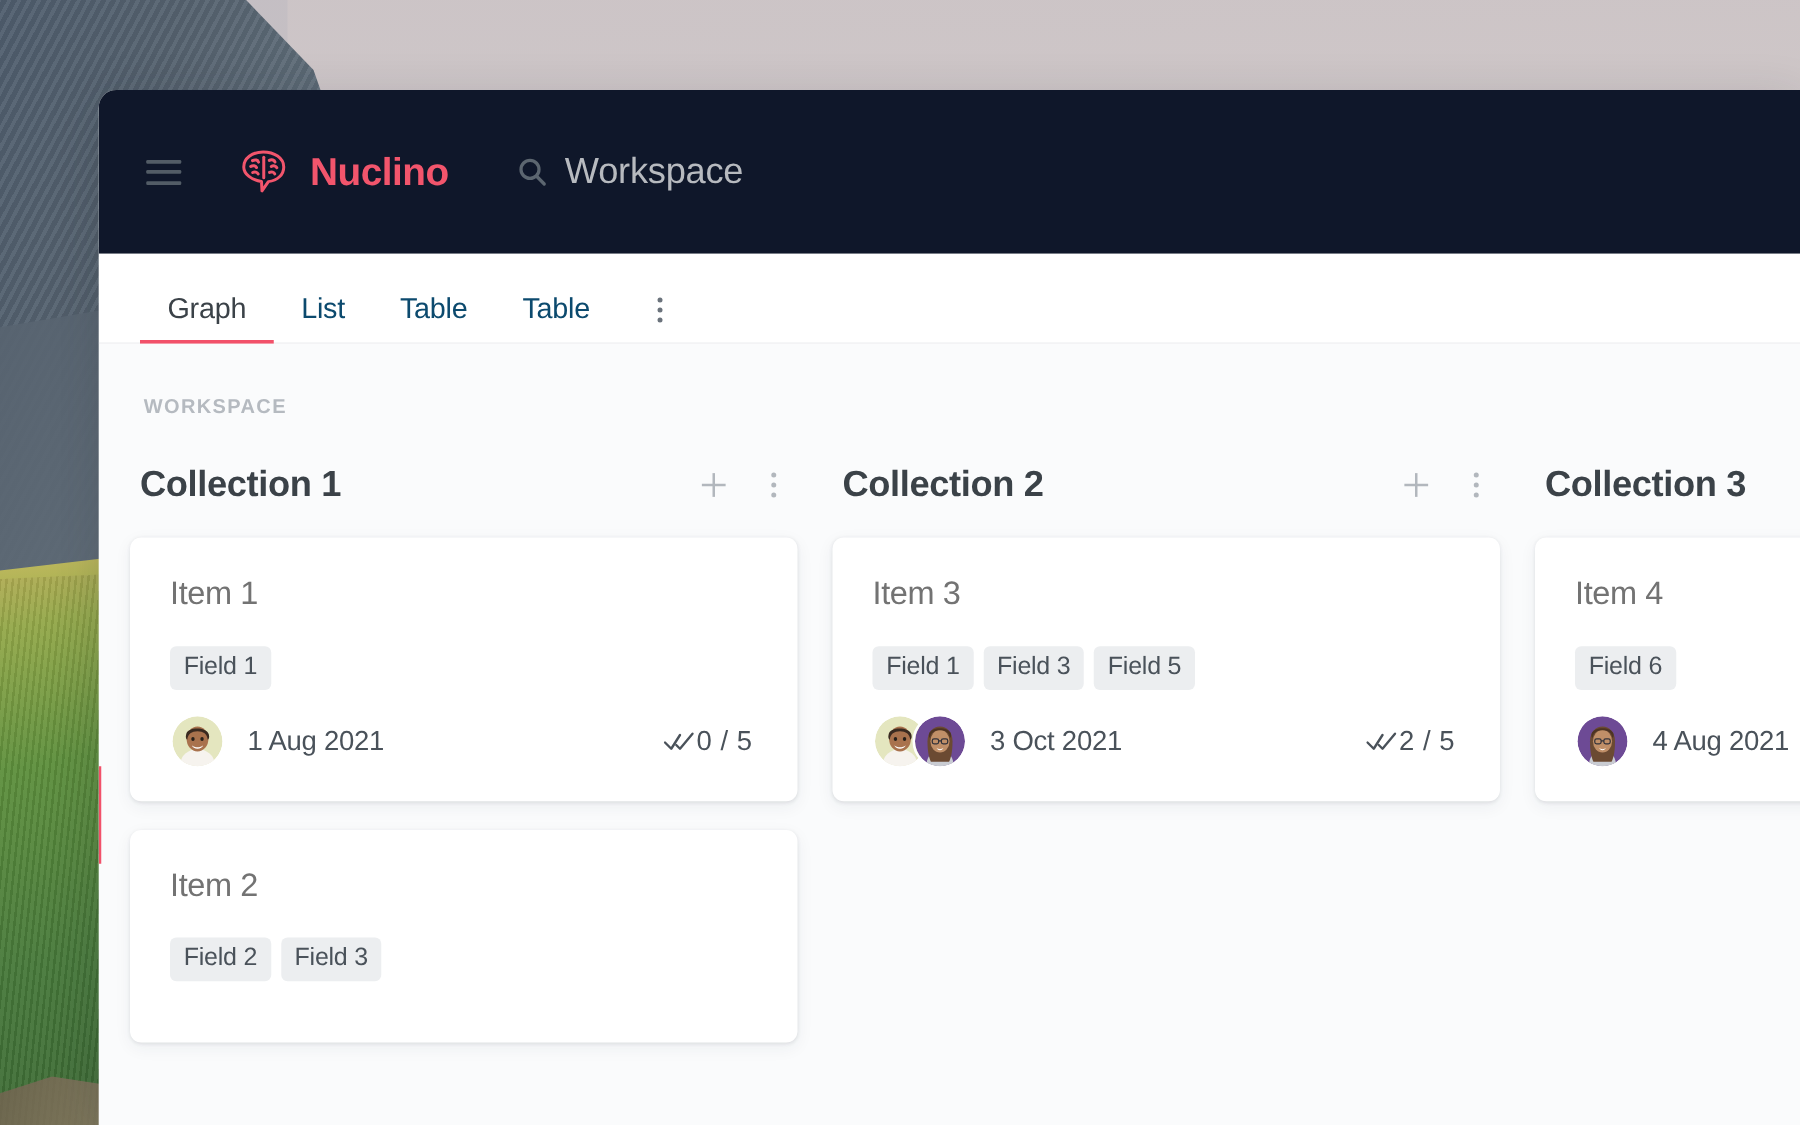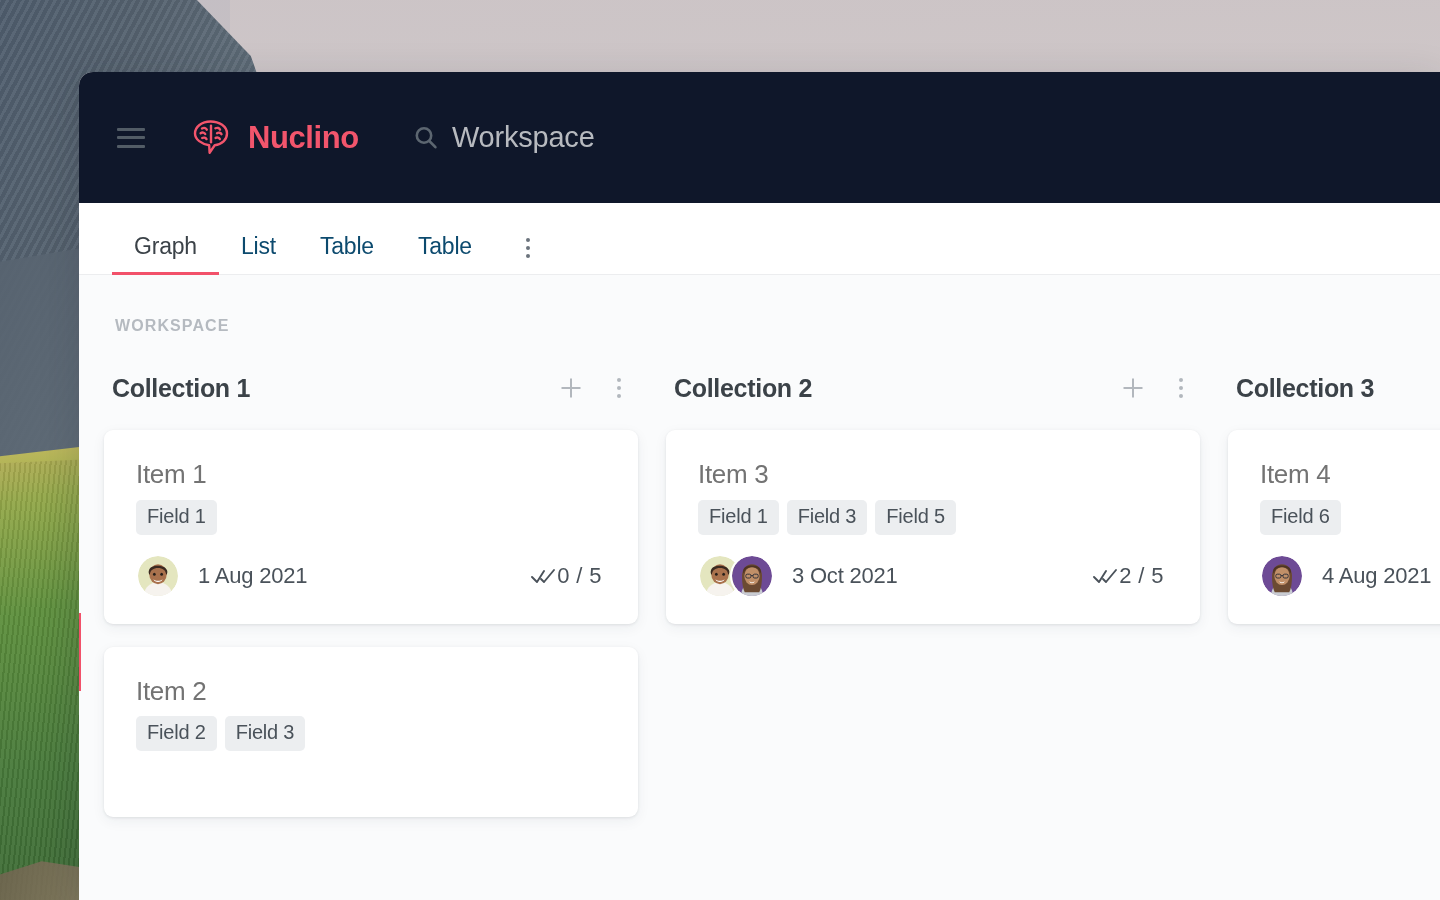--- a/index.html
+++ b/index.html
@@ -191,21 +191,21 @@
     width: 562px;
     flex: 0 0 562px;
     padding: 0 28px 0 0;
   }
   .col-head {
     display: flex; align-items: center;
     padding: 0 6px 0 8px;
     height: 34px;
   }
   .col-title {
-    font-size: 25px;
+    font-size: 29px;
     font-weight: 700;
     color: #3b4248;
     letter-spacing: -0.3px;
     flex: 1 1 auto;
   }
   .col-add {
     width: 34px; height: 34px;
     position: relative;
     cursor: pointer;
     margin-right: 18px;
@@ -237,21 +237,21 @@
     padding: 30px 32px 26px 32px;
     min-height: 170px;
     cursor: pointer;
   }
   .card-title {
     font-size: 26px;
     color: #737373;
     letter-spacing: -0.3px;
     line-height: 1.1;
   }
-  .chips { display: flex; flex-wrap: wrap; gap: 8px; margin-top: 11px; }
+  .chips { display: flex; flex-wrap: wrap; gap: 8px; margin-top: 28px; }
   .chip {
     background: #eceef0;
     color: #4a525a;
     font-size: 20px;
     border-radius: 5px;
     padding: 5px 11px 7px 11px;
     line-height: 1.15;
     letter-spacing: -0.2px;
   }
   .card-foot {

